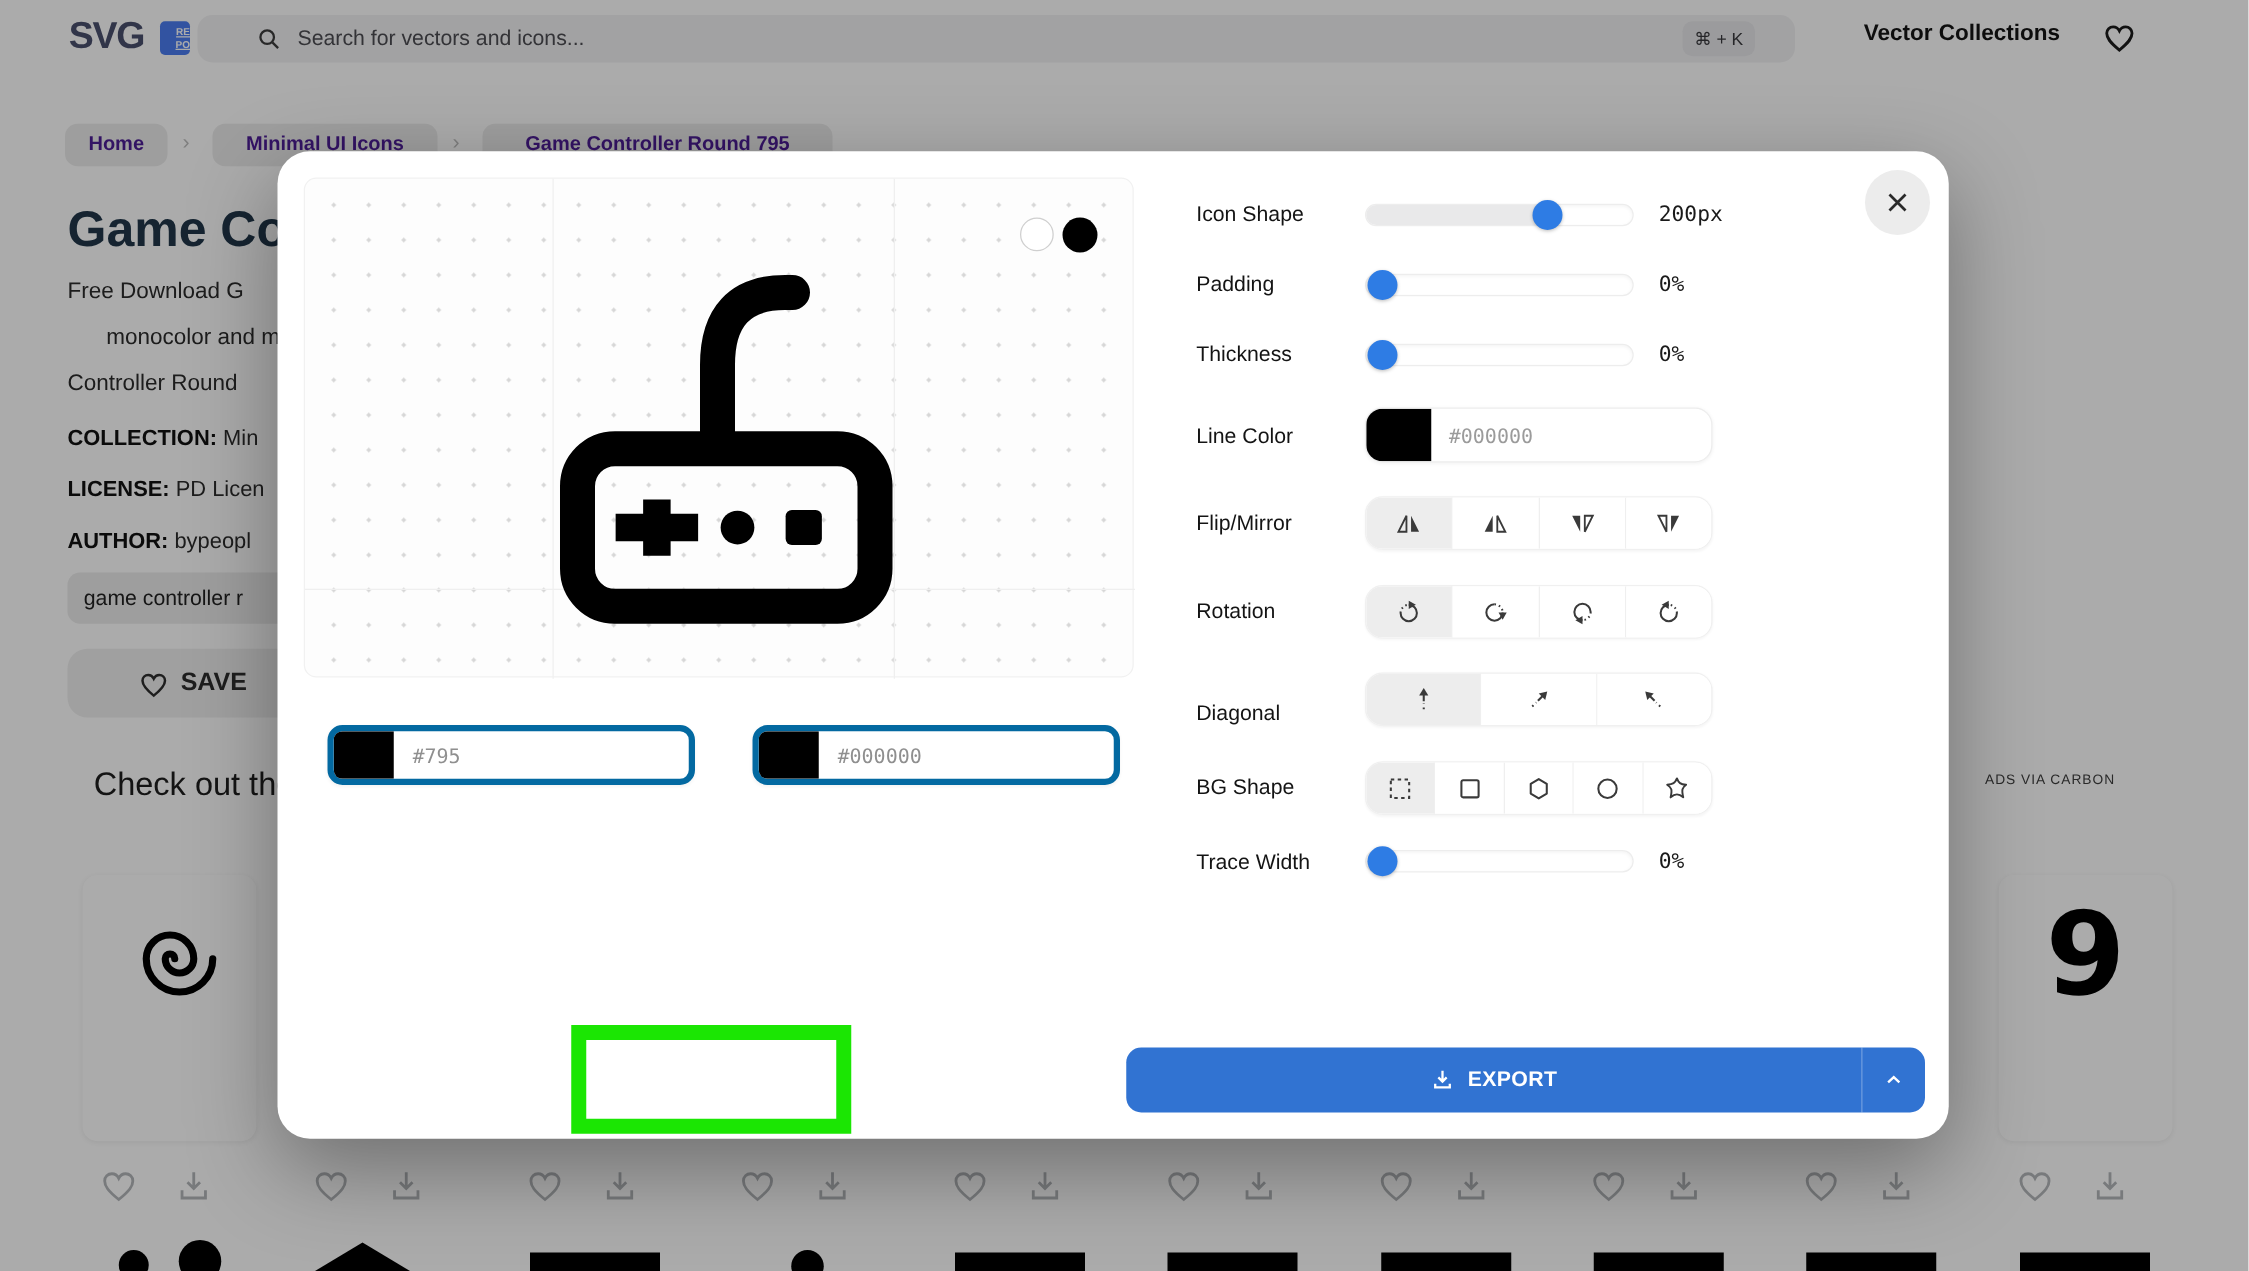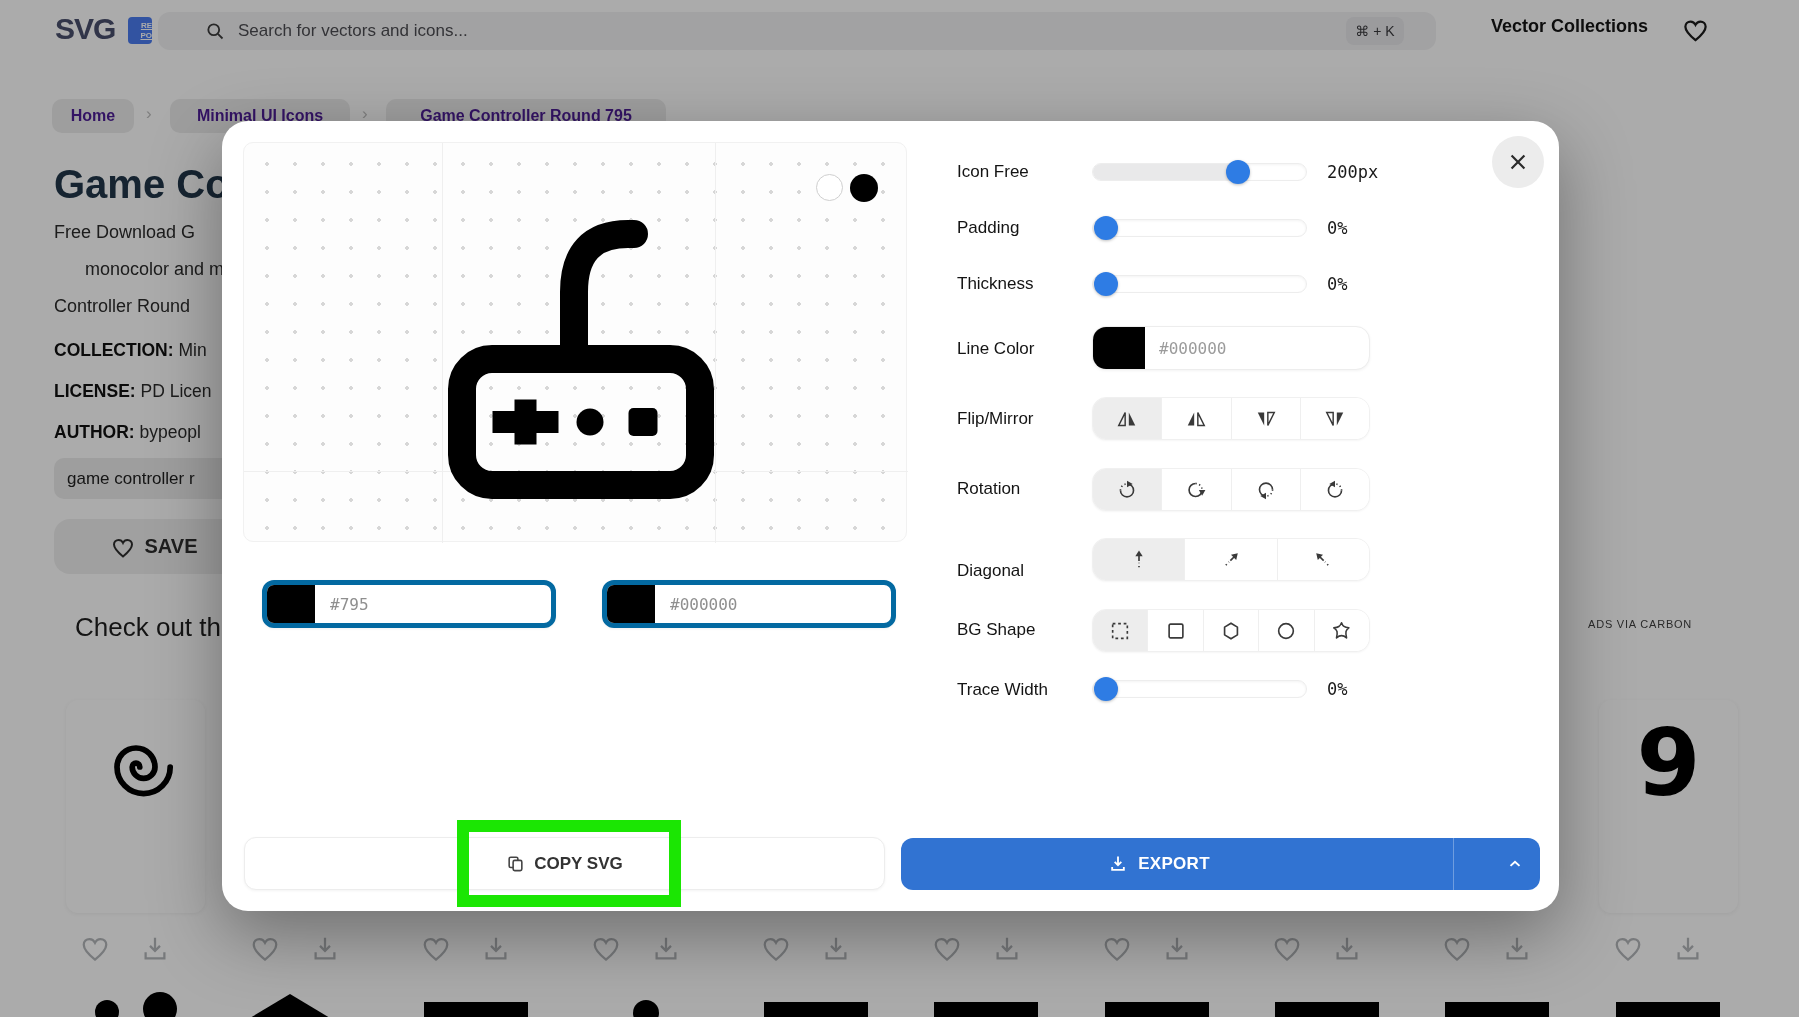--- a/index.html
+++ b/index.html
@@ -361,21 +361,21 @@
 
     <div class="abs color-field" style="left:40px;">
       <div class="color-swatch"></div>
       <input class="color-input" value="#795" style="">
     </div>
     <div class="abs color-field" style="left:380px;">
       <div class="color-swatch"></div>
       <input class="color-input" value="#000000" style="">
     </div>
 
-    <div class="abs p-label" style="top:41px;">Icon Free</div>
+    <div class="abs p-label" style="top:41px;">Icon Shape</div>
     <div class="abs slider" style="top:42px;">
       <div class="fill" style="width:68%;"></div>
       <div class="knob" style="left:calc(68% - 12px); background:#2e7ce4;"></div>
     </div>
     <div class="abs p-value mono" style="top:41px;">200px</div>
 
     <div class="abs p-label" style="top:97px;">Padding</div>
     <div class="abs slider" style="top:98px;">
       <div class="knob" style="left:1px; background:#2e7ce4;"></div>
     </div>
@@ -506,29 +506,22 @@
           </svg>
       </button>
     </div>
 
     <div class="abs p-label" style="top:559px;">Trace Width</div>
     <div class="abs slider" style="top:559px;">
       <div class="knob" style="left:1px; background:#2e7ce4;"></div>
     </div>
     <div class="abs p-value mono" style="top:558px;">0%</div>
 
-    <button class="abs copy-btn">
-      <svg viewBox="0 0 24 24" fill="none" stroke="currentColor" stroke-width="2">
-        <rect x="9" y="8" width="11" height="13" rx="2"></rect>
-        <path d="M15 8 V6 a2 2 0 0 0 -2 -2 H6 a2 2 0 0 0 -2 2 v9 a2 2 0 0 0 2 2 h3"></path>
-      </svg>
-      <span>COPY SVG</span>
-    </button>
-
-    <button class="abs export-btn" style="background:#3173d2;gap:36px;">
+
+    <button class="abs export-btn" style="background:#3173d2;">
       <span class="export-main">
         <svg viewBox="0 0 24 24" fill="none" stroke="currentColor" stroke-width="2.2">
           <path d="M12 3 v10 M8 9.5 l4 4 l4 -4 M5 15.5 v3.5 h14 v-3.5"></path>
         </svg>
         <span>EXPORT</span>
       </span>
       <span class="export-divider"></span>
       <span class="export-caret">
         <svg viewBox="0 0 24 24" fill="none" stroke="currentColor" stroke-width="2.6">
             <path d="M6 14.5 L12 9 L18 14.5"></path>

